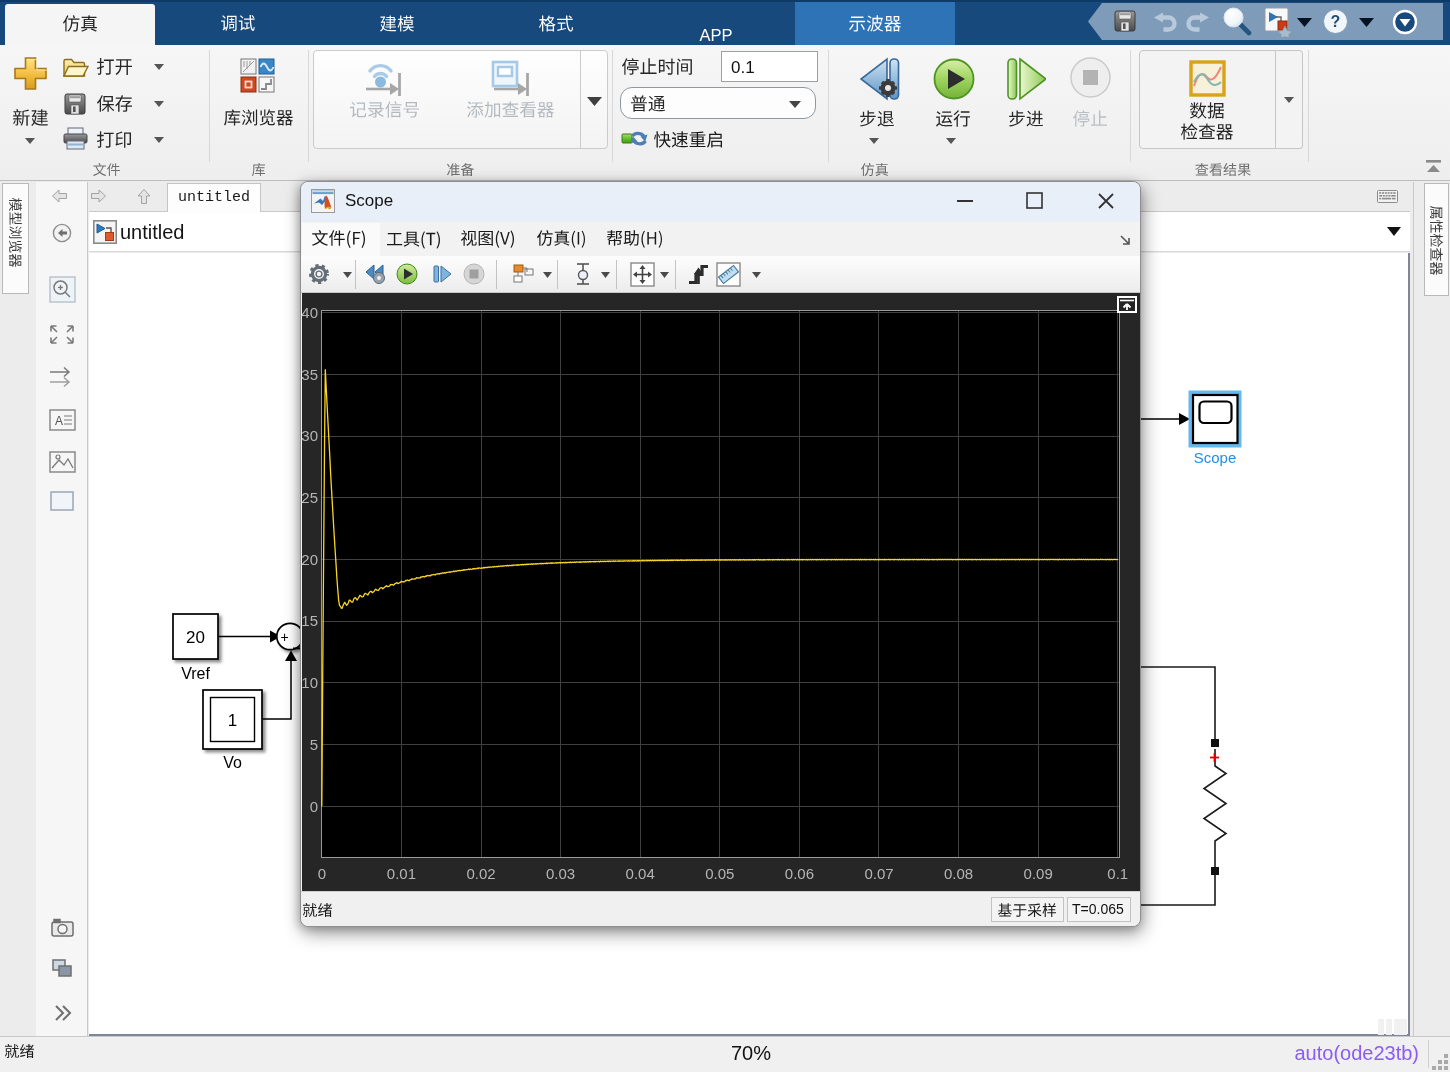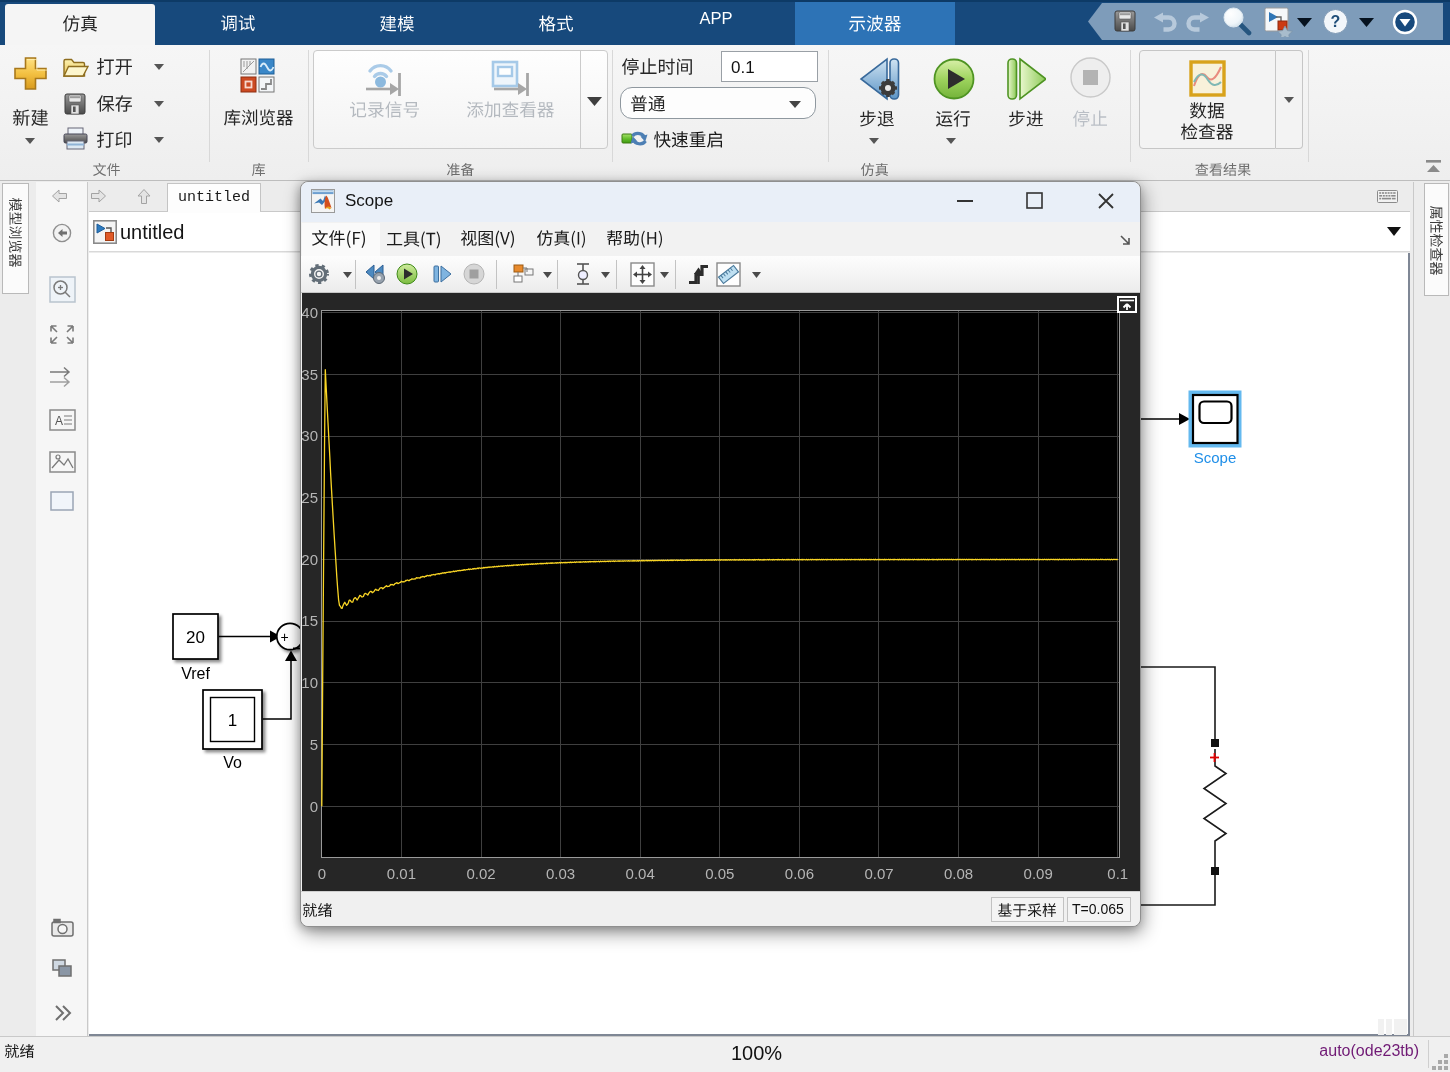--- a/index.html
+++ b/index.html
@@ -24,21 +24,21 @@
 <div style="position:absolute;left:380.1px;top:14.9px;">
     <svg width="34" height="17" viewBox="0 0 33.8 16.1" style="display:block">
       <path transform="translate(-0.6,14.7)" d="M6.9 -13.2V-12.2H10.2V-10.9H5.8V-9.8H10.2V-8.5H6.8V-7.4H10.2V-6H6.6V-5H10.2V-3.7H5.9V-2.6H10.2V-0.9H11.4V-2.6H16.4V-3.7H11.4V-5H15.7V-6H11.4V-7.4H15.3V-9.8H16.5V-10.9H15.3V-13.2H11.4V-14.7H10.2V-13.2ZM11.4 -9.8H14.2V-8.5H11.4ZM11.4 -10.9V-12.2H14.2V-10.9ZM1.7 -6.9C1.7 -7.1 2.1 -7.3 2.4 -7.4H4.5C4.3 -5.9 4 -4.5 3.5 -3.4C3 -4.1 2.6 -5 2.3 -6L1.4 -5.6C1.8 -4.2 2.3 -3.1 3 -2.2C2.3 -1.1 1.6 -0.1 0.6 0.5C0.9 0.7 1.4 1.2 1.6 1.4C2.5 0.8 3.2 -0.1 3.8 -1.2C5.7 0.5 8.2 1 11.4 1H16.3C16.4 0.6 16.6 0 16.8 -0.2C15.9 -0.2 12.1 -0.2 11.4 -0.2C8.5 -0.2 6.1 -0.6 4.4 -2.3C5.1 -3.9 5.6 -6 5.8 -8.5L5.1 -8.6L4.9 -8.6H3.4C4.2 -9.9 5.1 -11.6 5.9 -13.3L5.1 -13.8L4.7 -13.6H1.1V-12.4H4.1C3.4 -10.9 2.6 -9.5 2.3 -9C1.9 -8.5 1.5 -8 1.2 -7.9C1.3 -7.7 1.6 -7.1 1.7 -6.9Z M25.8 -7.3H31.9V-6H25.8ZM25.8 -9.5H31.9V-8.3H25.8ZM30.3 -14.7V-13.2H27.6V-14.7H26.4V-13.2H23.8V-12.1H26.4V-10.8H27.6V-12.1H30.3V-10.8H31.6V-12.1H34V-13.2H31.6V-14.7ZM24.5 -10.5V-5.1H28.1C28 -4.5 28 -4.1 27.8 -3.6H23.4V-2.5H27.5C26.8 -1.1 25.5 -0.2 23 0.4C23.2 0.6 23.5 1.1 23.7 1.4C26.7 0.7 28.1 -0.6 28.8 -2.5C29.7 -0.5 31.3 0.8 33.6 1.4C33.8 1.1 34.1 0.6 34.4 0.3C32.4 -0.1 30.9 -1.1 30.1 -2.5H34V-3.6H29.2C29.2 -4.1 29.3 -4.6 29.4 -5.1H33.1V-10.5ZM20.6 -14.7V-11.3H18.4V-10.1H20.6V-10.1C20.1 -7.7 19.1 -4.9 18.1 -3.4C18.3 -3.1 18.6 -2.6 18.8 -2.2C19.4 -3.2 20.1 -4.8 20.6 -6.5V1.4H21.8V-7.6C22.3 -6.7 22.8 -5.6 23.1 -5L23.9 -6C23.6 -6.5 22.3 -8.7 21.8 -9.4V-10.1H23.6V-11.3H21.8V-14.7Z" fill="#ffffff"></path>
     </svg>
   </div>
 <div style="position:absolute;left:539.0px;top:14.9px;">
     <svg width="34" height="17" viewBox="0 0 33.9 16.2" style="display:block">
       <path transform="translate(-0.5,14.7)" d="M10.1 -11.7H13.9C13.4 -10.6 12.7 -9.6 11.8 -8.7C11 -9.5 10.3 -10.4 9.9 -11.3ZM3.5 -14.7V-11H0.9V-9.7H3.4C2.8 -7.3 1.7 -4.6 0.5 -3.1C0.7 -2.8 1.1 -2.3 1.2 -1.9C2 -3.1 2.9 -5 3.5 -6.9V1.4H4.8V-7.4C5.3 -6.7 5.9 -5.7 6.2 -5.2L7 -6.2C6.7 -6.7 5.3 -8.4 4.8 -8.9V-9.7H6.8L6.4 -9.4C6.7 -9.2 7.2 -8.7 7.4 -8.5C8 -9 8.6 -9.6 9.1 -10.3C9.6 -9.5 10.2 -8.7 11 -7.9C9.5 -6.6 7.7 -5.7 6 -5.1C6.2 -4.8 6.6 -4.3 6.7 -4C7.2 -4.2 7.6 -4.4 8.1 -4.6V1.4H9.3V0.6H14.2V1.3H15.5V-4.7L16.3 -4.4C16.5 -4.7 16.8 -5.3 17.1 -5.5C15.4 -6 13.9 -6.9 12.7 -7.9C13.9 -9.1 14.9 -10.7 15.6 -12.5L14.7 -12.9L14.5 -12.8H10.7C11 -13.3 11.2 -13.8 11.4 -14.4L10.2 -14.7C9.5 -12.9 8.4 -11.2 7.1 -10V-11H4.8V-14.7ZM9.3 -0.5V-3.9H14.2V-0.5ZM8.9 -5C10 -5.6 10.9 -6.2 11.8 -7C12.7 -6.3 13.7 -5.6 14.8 -5Z M29.9 -13.8C30.8 -13.2 31.9 -12.3 32.4 -11.6L33.3 -12.5C32.8 -13.1 31.7 -14 30.8 -14.6ZM27.4 -14.6C27.4 -13.5 27.4 -12.5 27.5 -11.4H18.5V-10.2H27.6C28 -3.6 29.5 1.4 32.4 1.4C33.7 1.4 34.2 0.5 34.4 -2.5C34.1 -2.7 33.6 -3 33.3 -3.3C33.1 -0.9 33 0.1 32.5 0.1C30.7 0.1 29.4 -4.2 28.9 -10.2H34.1V-11.4H28.9C28.8 -12.5 28.8 -13.5 28.8 -14.6ZM18.5 -0.4 19 0.9C21.2 0.4 24.4 -0.4 27.4 -1.1L27.3 -2.2L23.5 -1.4V-6.3H26.8V-7.5H19.1V-6.3H22.2V-1.2Z" fill="#ffffff"></path>
     </svg>
   </div>
-<div class="t" style="left:716px;top:9px;font-size:16.5px;color:#fff;transform:translateX(-50%)">APP</div>
+<div class="t" style="left:716px;top:26px;font-size:16.5px;color:#fff;transform:translateX(-50%)">APP</div>
 <div style="position:absolute;left:849.3px;top:14.9px;">
     <svg width="52" height="17" viewBox="0 0 51.4 16.2" style="display:block">
       <path transform="translate(-0.6,14.7)" d="M4.1 -6.1C3.3 -4.2 2 -2.2 0.6 -1C0.9 -0.8 1.5 -0.4 1.8 -0.2C3.2 -1.5 4.6 -3.6 5.4 -5.8ZM12 -5.6C13.2 -3.9 14.6 -1.6 15 -0.2L16.3 -0.8C15.8 -2.3 14.5 -4.5 13.2 -6.1ZM2.6 -13.4V-12.1H14.9V-13.4ZM1.1 -9.2V-7.9H8.1V-0.3C8.1 -0.1 8 0 7.6 0C7.3 0.1 6.2 0.1 5 0C5.2 0.4 5.4 1 5.4 1.4C7 1.4 8 1.4 8.6 1.2C9.3 0.9 9.5 0.5 9.5 -0.3V-7.9H16.5V-9.2Z M19.1 -13.6C20.1 -13 21.5 -12.2 22.1 -11.6L22.9 -12.6C22.2 -13.2 20.9 -14 19.9 -14.5ZM18.2 -8.9C19.2 -8.3 20.6 -7.5 21.3 -7L22 -8.1C21.3 -8.6 19.9 -9.4 18.9 -9.8ZM18.6 0.4 19.7 1.2C20.6 -0.5 21.7 -2.6 22.5 -4.5L21.5 -5.3C20.6 -3.3 19.4 -1 18.6 0.4ZM27.9 -10.9V-7.8H25V-10.9ZM23.7 -12.2V-7.7C23.7 -5.2 23.5 -1.7 21.6 0.7C21.9 0.9 22.5 1.2 22.7 1.4C24.4 -0.9 24.9 -4.1 24.9 -6.7H25.4C26.1 -4.8 27 -3.3 28.2 -2C27 -0.9 25.5 -0.2 23.9 0.4C24.2 0.6 24.6 1.1 24.8 1.4C26.4 0.9 27.8 0.1 29.1 -1.1C30.3 0 31.8 0.9 33.6 1.4C33.8 1.1 34.1 0.5 34.4 0.3C32.7 -0.2 31.3 -0.9 30 -2C31.3 -3.4 32.4 -5.2 33 -7.5L32.2 -7.9L31.9 -7.8H29.2V-10.9H32.5C32.3 -10.1 31.9 -9.3 31.6 -8.8L32.8 -8.4C33.2 -9.3 33.8 -10.7 34.2 -12L33.3 -12.2L33.1 -12.2H29.2V-14.7H27.9V-12.2ZM26.6 -6.7H31.4C30.9 -5.1 30.1 -3.9 29.1 -2.8C28 -3.9 27.2 -5.2 26.6 -6.7Z M38.4 -12.8H41.4V-10.3H38.4ZM45.9 -12.8H49V-10.3H45.9ZM45.7 -8.5C46.5 -8.2 47.4 -7.8 48 -7.4H42.9C43.3 -7.9 43.7 -8.5 43.9 -9.1L42.6 -9.3V-13.9H37.2V-9.2H42.5C42.3 -8.6 41.9 -7.9 41.4 -7.4H35.9V-6.2H40.2C39 -5.1 37.5 -4.2 35.5 -3.5C35.8 -3.2 36.1 -2.8 36.3 -2.5L37.2 -2.9V1.4H38.5V0.9H41.4V1.3H42.6V-4H39.3C40.3 -4.7 41.2 -5.4 41.9 -6.2H45.2C45.9 -5.4 46.9 -4.6 47.9 -4H44.7V1.4H45.9V0.9H49V1.3H50.3V-2.9L51.2 -2.6C51.3 -2.9 51.7 -3.4 52 -3.6C50.1 -4.1 48.1 -5 46.8 -6.2H51.6V-7.4H48.5L49 -7.9C48.4 -8.3 47.3 -8.9 46.4 -9.2ZM44.7 -13.9V-9.2H50.3V-13.9ZM38.5 -0.3V-2.9H41.4V-0.3ZM45.9 -0.3V-2.9H49V-0.3Z" fill="#ffffff"></path>
     </svg>
   </div>
 <svg class="abs" style="left:1080px;top:0" width="370" height="45" viewBox="0 0 370 45">
 <polygon points="22,3 363,3 363,40 22,40 8,21.5" fill="#7e9cba"></polygon>
     <g transform="translate(1113,-1080) scale(1)">
 </g>
   </svg>
@@ -530,22 +530,22 @@
       </svg>
     </div>
   </div>
 <div class="abs" style="left:1413px;top:182px;width:1px;height:854px;background:#c9c9c9"></div>
 <div class="abs" style="left:0;top:1036px;width:1450px;height:36px;background:#f0f0f0;border-top:1px solid #c9c9c9"></div>
 <div style="position:absolute;left:5.0px;top:1044.1px;">
     <svg width="29" height="14" viewBox="0 0 28.6 13.8" style="display:block">
       <path transform="translate(-0.8,12.6)" d="M2.6 -7.6H6V-5.8H2.6ZM10.8 -6.5V-0.8C10.8 0.2 10.9 0.4 11.2 0.6C11.4 0.8 11.8 0.8 12.1 0.8C12.3 0.8 12.8 0.8 13 0.8C13.3 0.8 13.7 0.8 13.9 0.7C14.1 0.6 14.3 0.4 14.4 0.1C14.5 -0.2 14.5 -1 14.6 -1.7C14.3 -1.8 13.9 -1.9 13.7 -2.1C13.7 -1.4 13.7 -0.8 13.6 -0.5C13.6 -0.3 13.5 -0.1 13.4 -0.1C13.3 -0 13.1 -0 12.9 -0C12.8 -0 12.4 -0 12.3 -0C12.2 -0 12 -0 11.9 -0.1C11.8 -0.1 11.8 -0.3 11.8 -0.7V-6.5ZM2.1 -4.1C1.8 -2.9 1.4 -1.6 0.8 -0.8C1 -0.7 1.4 -0.4 1.6 -0.2C2.2 -1.1 2.7 -2.5 3.1 -3.9ZM5.5 -3.9C6 -3.1 6.4 -2 6.6 -1.2L7.4 -1.6C7.3 -2.4 6.8 -3.4 6.3 -4.3ZM11.5 -11.5C12.1 -10.8 12.8 -9.8 13 -9.2L13.8 -9.7C13.6 -10.3 12.9 -11.2 12.3 -11.9ZM1.6 -8.5V-4.9H3.9V-0C3.9 0.1 3.8 0.2 3.7 0.2C3.5 0.2 3 0.2 2.5 0.2C2.6 0.4 2.8 0.8 2.8 1.1C3.6 1.1 4.1 1.1 4.5 0.9C4.8 0.8 4.9 0.5 4.9 0V-4.9H7V-8.5ZM3.3 -12.4C3.6 -11.9 3.8 -11.3 4 -10.8H0.8V-9.8H7.7V-10.8H5.2C5 -11.3 4.7 -12 4.4 -12.6ZM9.9 -12.6C9.9 -11.4 9.9 -10 9.8 -8.7H7.8V-7.7H9.7C9.5 -4.5 8.7 -1.3 6.6 0.5C6.8 0.7 7.2 1 7.4 1.2C9.7 -0.9 10.5 -4.3 10.8 -7.7H14.3V-8.7H10.9C10.9 -10 10.9 -11.4 11 -12.6Z M15.7 -0.8 15.9 0.3C17.3 -0.1 19.1 -0.5 20.8 -1L20.7 -1.9C18.8 -1.5 16.9 -1.1 15.7 -0.8ZM28 -11.8C27.7 -11.2 27.4 -10.6 27 -10V-10.8H25V-12.6H23.9V-10.8H21.4V-9.8H23.9V-7.9H20.7V-6.9H24.3C23.1 -5.8 21.8 -5 20.3 -4.3C20.5 -4.1 20.9 -3.6 21 -3.4C21.5 -3.6 22 -3.9 22.5 -4.2V1.1H23.5V0.5H27.4V1.1H28.5V-5.4H24.2C24.7 -5.9 25.3 -6.4 25.8 -6.9H29.4V-7.9H26.7C27.6 -9 28.4 -10.2 29 -11.5ZM25 -9.8H26.9C26.4 -9.1 25.9 -8.5 25.4 -7.9H25ZM23.5 -2H27.4V-0.4H23.5ZM23.5 -2.9V-4.4H27.4V-2.9ZM15.9 -6.3C16.1 -6.5 16.5 -6.5 18.4 -6.8C17.7 -5.8 17.1 -5 16.8 -4.7C16.4 -4.1 16 -3.8 15.7 -3.7C15.8 -3.4 16 -2.9 16 -2.7C16.3 -2.9 16.8 -3 20.3 -3.8C20.2 -4 20.2 -4.4 20.3 -4.7L17.6 -4.2C18.8 -5.5 19.9 -7.2 20.9 -8.8L20 -9.4C19.7 -8.8 19.4 -8.3 19 -7.7L17 -7.5C17.9 -8.8 18.7 -10.5 19.4 -12.1L18.4 -12.6C17.8 -10.8 16.7 -8.8 16.4 -8.3C16.1 -7.8 15.8 -7.4 15.6 -7.4C15.7 -7.1 15.9 -6.6 15.9 -6.3Z" fill="#1a1a1a"></path>
     </svg>
   </div>
-<div class="t" style="left:731px;top:1042px;font-size:20px;color:#111">100%</div>
-<div class="t" style="left:1419px;top:1042px;font-size:16px;color:#701a75;transform:translateX(-100%)">auto(ode23tb)</div>
+<div class="t" style="left:731px;top:1042px;font-size:20px;color:#111">70%</div>
+<div class="t" style="left:1419px;top:1042px;font-size:20px;color:#8b5cf6;transform:translateX(-100%)">auto(ode23tb)</div>
 <div class="abs" style="left:1428px;top:1040px;width:1px;height:28px;background:#cfcfcf"></div>
 <svg class="abs" style="left:1432px;top:1054px" width="18" height="18" viewBox="0 0 18 18">
 <g fill="#a9a9a9">
       <rect x="12" y="0" width="4" height="4"></rect>
       <rect x="6" y="6" width="4" height="4"></rect>
       <rect x="12" y="6" width="4" height="4"></rect>
       <rect x="0" y="12" width="4" height="4"></rect>
       <rect x="6" y="12" width="4" height="4"></rect>
       <rect x="12" y="12" width="4" height="4"></rect>
     </g>

